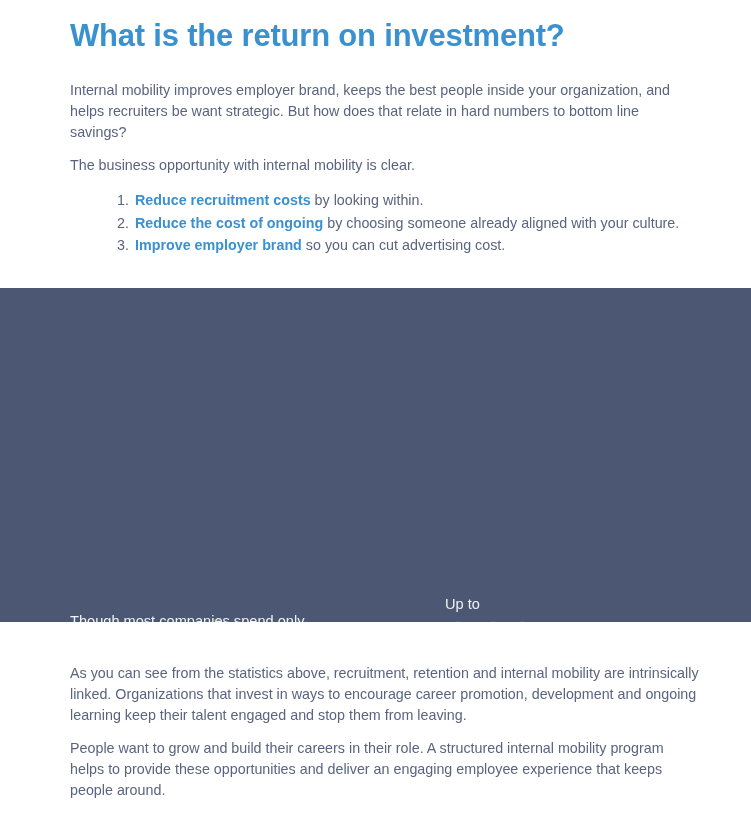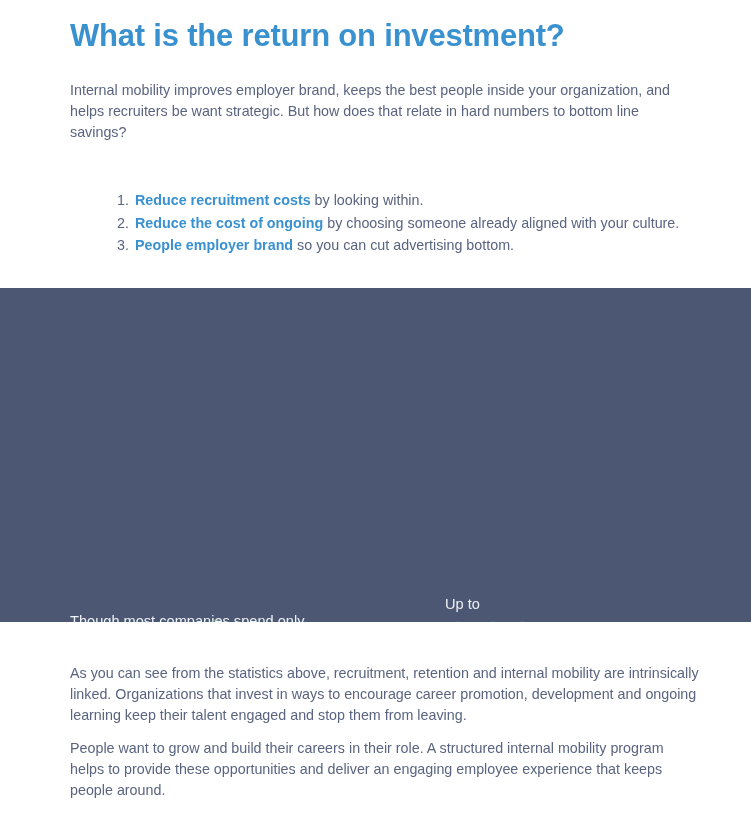--- a/index.html
+++ b/index.html
@@ -162,30 +162,31 @@
 </style>
 </head>
 <body>
 
 <div class="article-top">
 
   <h1 class="page-title">What is the return on investment?</h1>
 
   <p class="para intro-para">Internal mobility improves employer brand, keeps the best people inside your organization, and helps recruiters be want strategic. But how does that relate in hard numbers to bottom line savings?</p>
 
+  <p class="para clear-para">The business opportunity with internal mobility is clear.</p>
 
   <ol class="benefits-list">
     <li>
       <span class="link-strong">Reduce recruitment costs</span><span> by looking within.</span>
     </li>
     <li>
       <span class="link-strong">Reduce the cost of ongoing</span><span> by choosing someone already aligned with your culture.</span>
     </li>
     <li>
-      <span class="link-strong">People employer brand</span><span> so you can cut advertising bottom.</span>
+      <span class="link-strong">Improve employer brand</span><span> so you can cut advertising cost.</span>
     </li>
   </ol>
 </div>
 
 <div class="infographic">
 
   <span class="dollar-big">$</span>
 
   <div class="stat-label l-spend-lead">Though most companies spend only</div>
 

